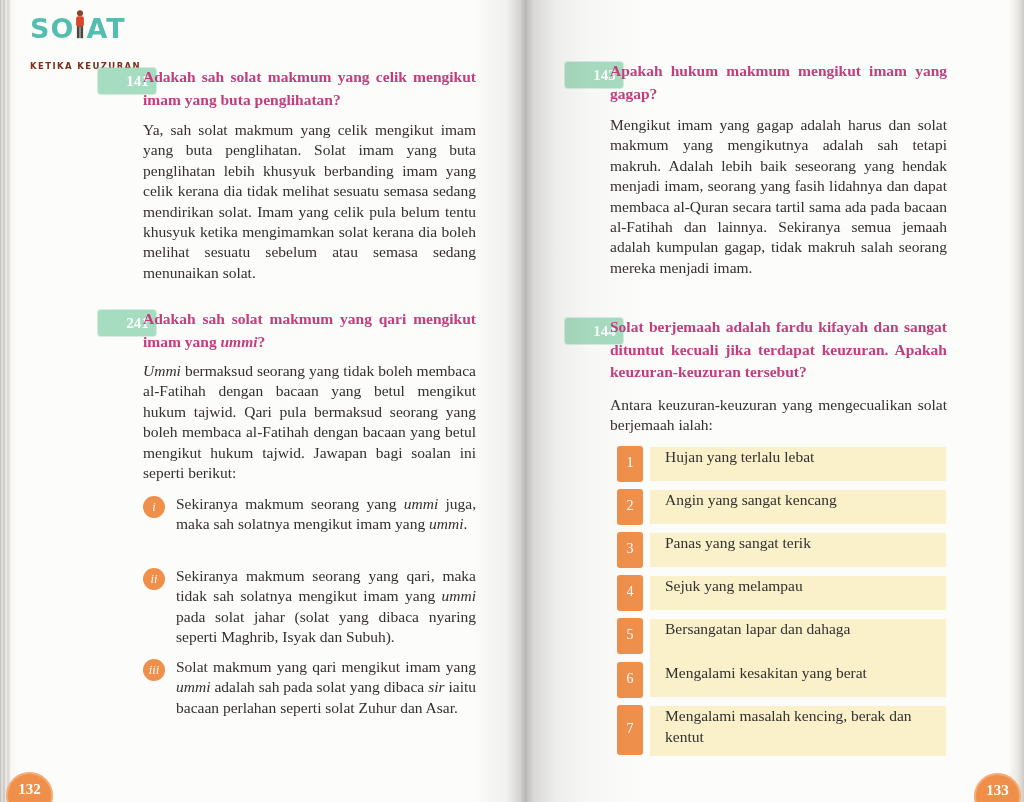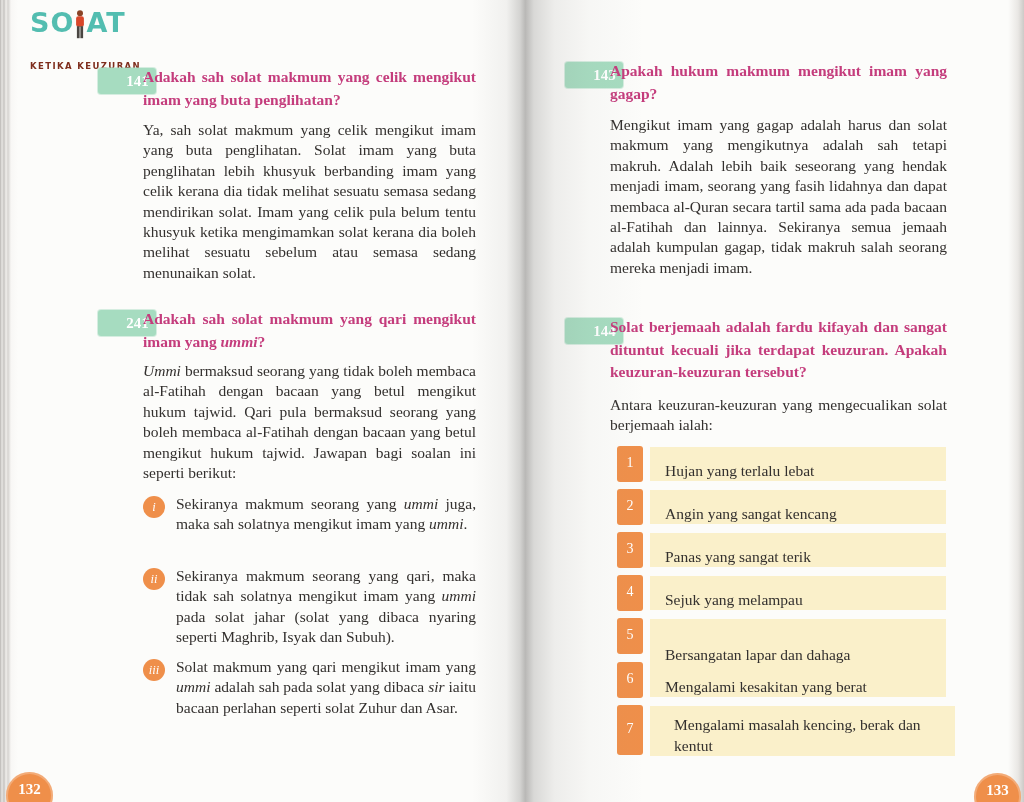--- a/index.html
+++ b/index.html
@@ -10,21 +10,21 @@
   
   .edge-left{position:absolute;left:0;top:0;width:18px;height:802px;
     background:linear-gradient(to right,#b8b5b2 0px,#e8e6e3 2px,#c6c3c0 4px,#f1efec 6px,#d6d3d0 8px,#f8f7f5 11px,#fcfcfa 18px);}
   .edge-right{position:absolute;right:0;top:0;width:16px;height:802px;
     background:linear-gradient(to left,#cdcac7 0px,#e9e7e4 6px,rgba(252,252,250,0) 16px);}
   .spine{position:absolute;left:472px;top:0;width:172px;height:802px;
     background:linear-gradient(to right,rgba(110,108,106,0) 0%,rgba(110,108,106,0.08) 20%,rgba(95,93,91,0.26) 28%,rgba(85,83,81,0.40) 31%,rgba(105,103,101,0.24) 36%,rgba(130,128,126,0.12) 48%,rgba(150,148,146,0.05) 68%,rgba(150,148,146,0) 100%);}
 
   
   .logo{position:absolute;left:30px;top:10px;width:140px;}
-  .logo-title{display:flex;font-family:"DejaVu Sans","Liberation Sans",sans-serif;
+  .logo-title{display:flex;align-items:flex-end;font-family:"DejaVu Sans","Liberation Sans",sans-serif;
     font-weight:bold;font-size:27px;line-height:26px;color:#53bdb0;letter-spacing:1px;}
   .logo-person{margin:0 -1px -1px -1px;}
   .logo-sub{font-family:"DejaVu Sans","Liberation Sans",sans-serif;font-weight:bold;font-size:8.5px;
     color:#7e2d1c;letter-spacing:1.4px;margin-top:19px;}
 
   
   .q-badge{position:absolute;width:37px;height:26px;background:#a6dcc0;border-radius:3px;
     color:#fff;font-weight:bold;font-size:15px;text-align:center;line-height:26px;
     box-shadow:0 0 0 1px rgba(166,220,192,.45);padding-left:21px;}
   .q-heading{position:absolute;margin:0;font-size:15.5px;font-weight:bold;color:#c43c7c;
@@ -32,21 +32,21 @@
   .answer{position:absolute;margin:0;font-size:15.5px;line-height:20.4px;text-align:justify;}
 
   
   .roman-badge{position:absolute;width:22px;height:22px;border-radius:50%;background:#ef8f4a;
     color:#fff;font-style:italic;font-size:12.5px;text-align:center;line-height:22px;}
   .sub-text{position:absolute;margin:0;font-size:15.5px;line-height:20.4px;text-align:justify;}
 
   
   .num-square{position:absolute;width:26px;height:36px;background:#ef8f4a;border-radius:3px;
     color:#fff;font-size:14px;text-align:center;line-height:34px;}
-  .list-bar{position:absolute;left:650px;width:296px;background:#faf0ca;display:flex;align-items:flex-end;}
+  .list-bar{position:absolute;left:650px;width:296px;background:#faf0ca;display:flex;align-items:flex-start;}
   .list-bar p{margin:0;padding-left:15px;padding-right:8px;font-size:15.5px;line-height:20.5px;}
 
   
   .page-num{position:absolute;width:47px;height:47px;border-radius:50%;background:#ef8f4a;
     color:#fff;font-weight:bold;font-size:15px;text-align:center;line-height:34px;
     box-shadow:inset 0 0 0 2px rgba(255,255,255,.25);}
 </style>
 </head>
 <body>
 
@@ -126,21 +126,21 @@
     <div class="list-bar" style="top:619px;height:46px;">
       <p>Bersangatan lapar dan dahaga</p>
     </div>
 
     <span class="num-square" style="left:617px;top:662px;">6</span>
     <div class="list-bar" style="top:663px;height:34px;">
       <p>Mengalami kesakitan yang berat</p>
     </div>
 
     <span class="num-square" style="left:617px;top:705px;height:50px;line-height:48px;">7</span>
-    <div class="list-bar" style="top:706px;height:50px;padding-left:9px;">
+    <div class="list-bar" style="top:706px;height:50px;">
       <p>Mengalami masalah kencing, berak dan kentut</p>
     </div>
 
     <div class="page-num" style="left:974px;top:773px;">133</div>
   </div>
 
   <div class="spine"></div>
 </div>
 
 </body></html>

